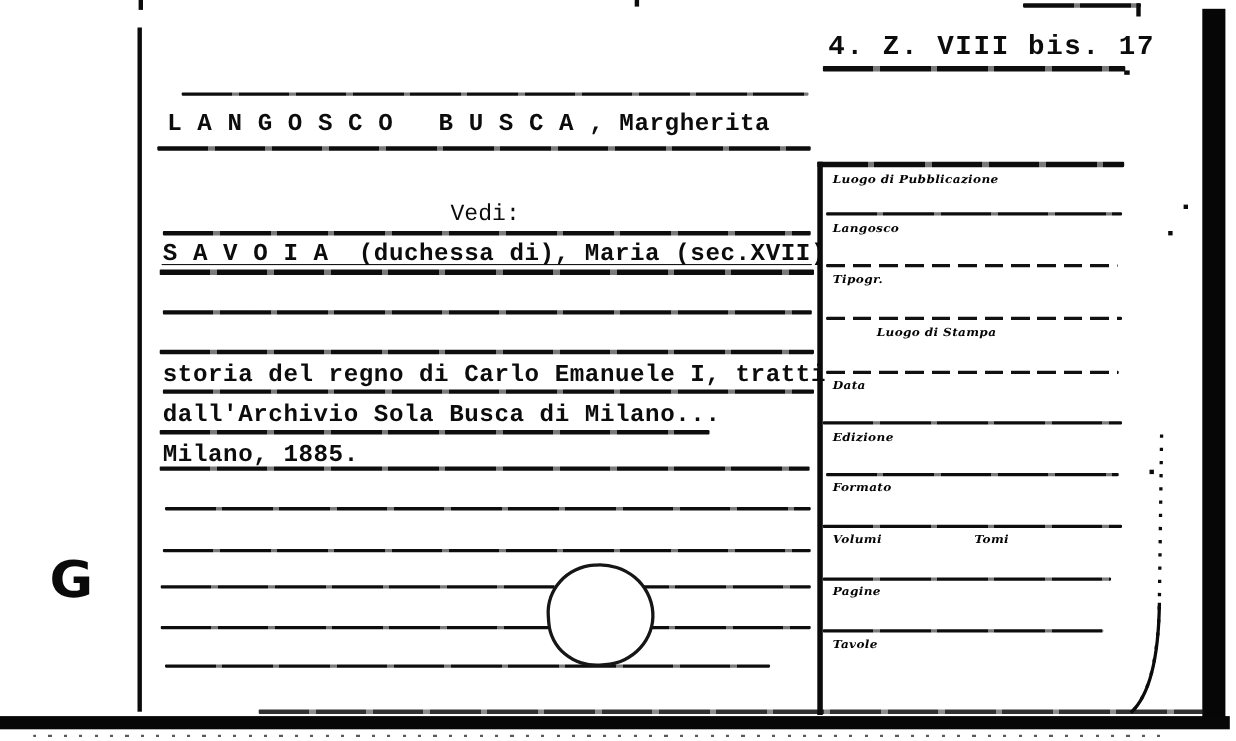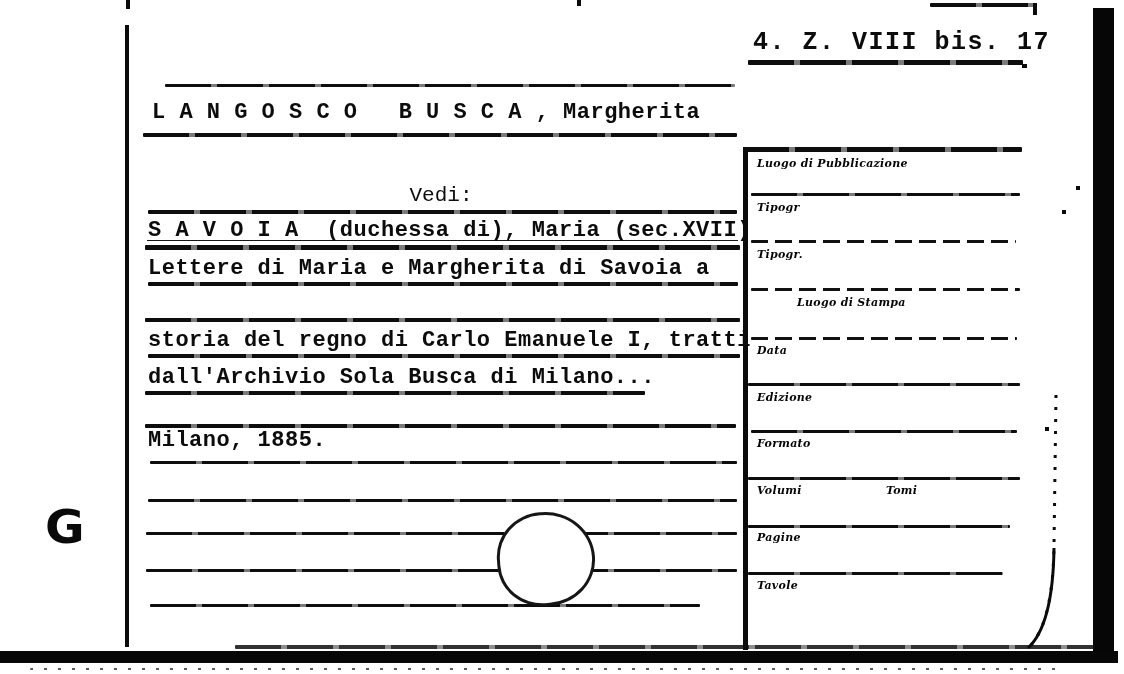--- a/index.html
+++ b/index.html
@@ -68,33 +68,32 @@
   <div class="rule rough" style="left:146px;top:569px;width:591px;height:3px;"></div>
   <div class="rule rough" style="left:150px;top:604px;width:550px;height:3px;"></div>
 
   <div id="punch-hole"></div>
 
   <div id="heading" class="tw">L A N G O S C O   B U S C A , Margherita</div>
   <div id="vedi-wrap" class="abs">
     <span>Vedi:</span>
   </div>
   <div class="tw bodyline" style="top:218px;">S A V O I A  (duchessa di), Maria (sec.XVII)</div>
-  <div class="tw bodyline" style="top:256px;">Lettere di Maria e Margherita di Savoia a</div>
   <div class="tw bodyline" style="top:328px;">storia del regno di Carlo Emanuele I, tratti</div>
   <div class="tw bodyline" style="top:365px;">dall'Archivio Sola Busca di Milano...</div>
-  <div class="tw bodyline" style="top:401px;margin-top:27px;">Milano, 1885.</div>
+  <div class="tw bodyline" style="top:401px;">Milano, 1885.</div>
 
   <div>
     <div class="vline" style="left:743px;top:147px;width:5px;height:503px;z-index:8;"></div>
     <div class="rule rough" style="left:743px;top:147px;width:279px;height:5px;z-index:8;"></div>
 
     <div class="flabel" style="left:757px;top:157px;">Luogo di Pubblicazione</div>
     <div class="rule rough" style="left:751px;top:193px;width:269px;height:3px;"></div>
 
-    <div class="flabel" style="left:757px;top:201px;">Tipogr</div>
+    <div class="flabel" style="left:757px;top:201px;">Langosco</div>
     <div class="rule dash" style="left:751px;top:240px;width:265px;height:3px;"></div>
 
     <div class="flabel" style="left:757px;top:248px;">Tipogr.</div>
     <div class="rule dash" style="left:751px;top:288px;width:269px;height:3px;"></div>
 
     <div class="flabel" style="left:757px;top:296px;margin-left:40px;">Luogo di Stampa</div>
     <div class="rule dash" style="left:751px;top:337px;width:266px;height:3px;"></div>
 
     <div class="flabel" style="left:757px;top:344px;">Data</div>
     <div class="rule rough" style="left:748px;top:383px;width:272px;height:3px;"></div>

